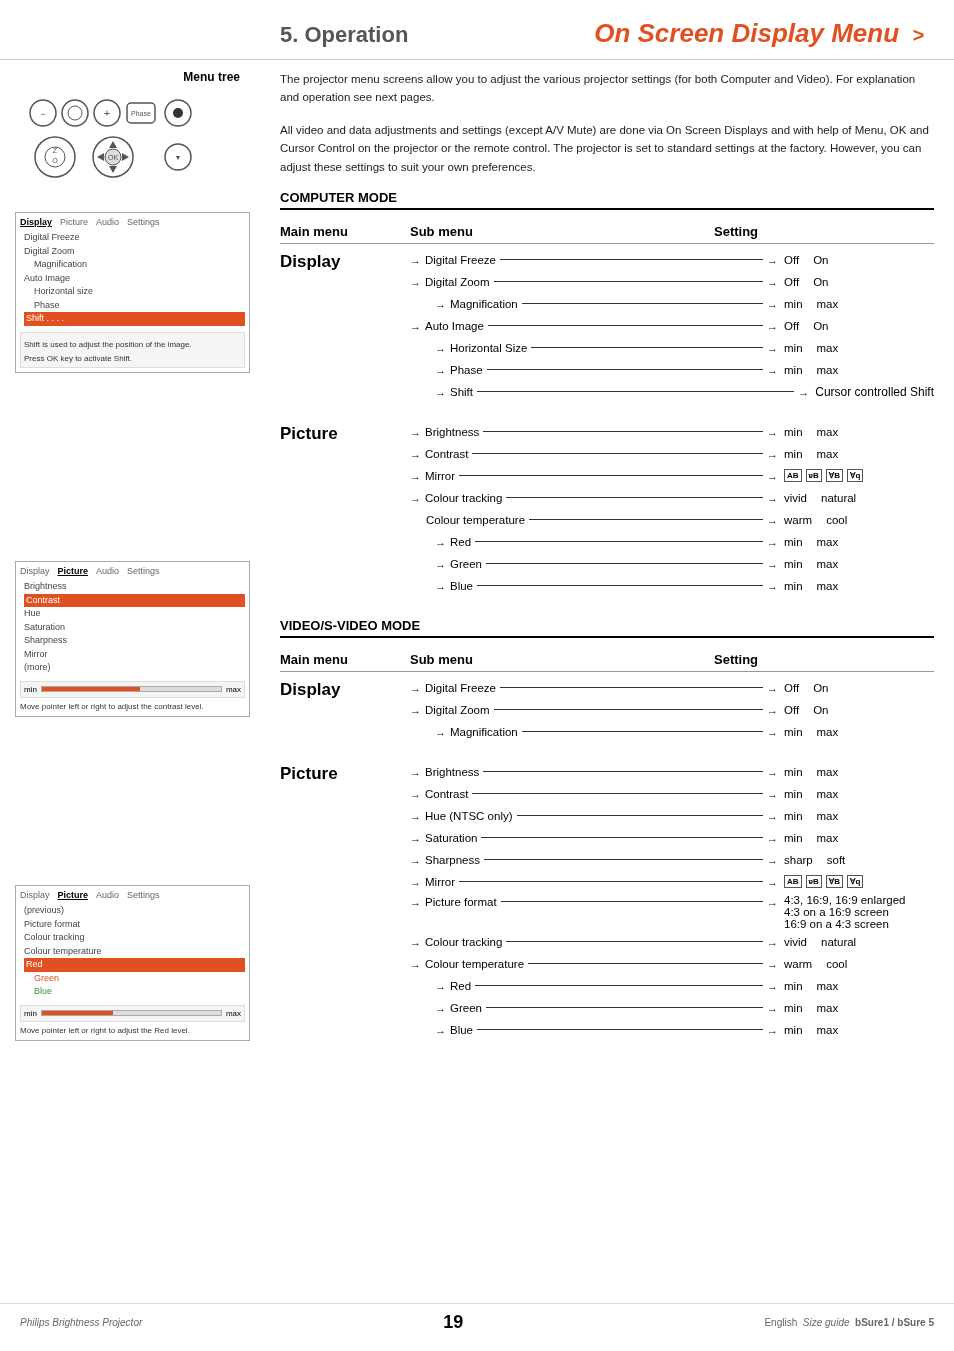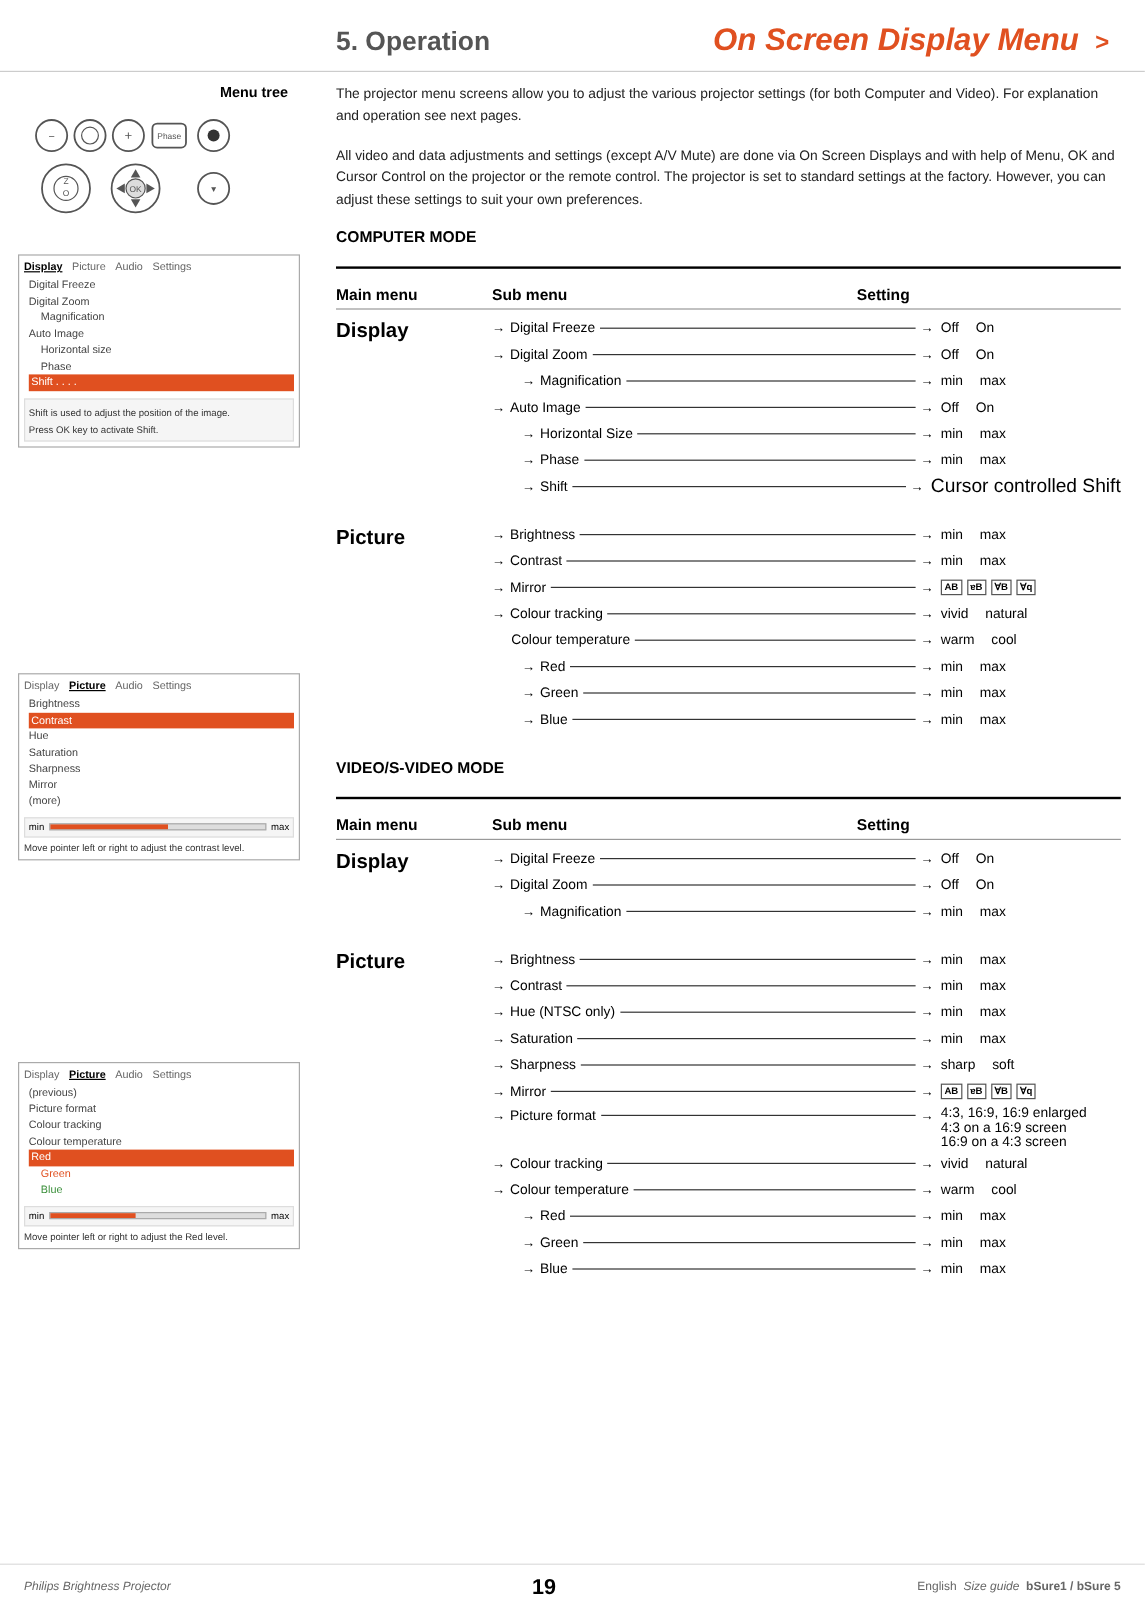--- a/index.html
+++ b/index.html
@@ -159,21 +159,21 @@
       line-height: 1.6;
       margin-bottom: 14px;
       color: #222;
     }
 
     
     .section-header {
       font-weight: bold;
       font-size: 13px;
       border-bottom: 2px solid #000;
-      padding-bottom: 17px;
+      padding-bottom: 3px;
       margin-bottom: 10px;
       margin-top: 8px;
     }
 
     
     .menu-table-header {
       display: flex;
       font-weight: bold;
       font-size: 13px;
       padding: 4px 0;
@@ -481,21 +481,21 @@
               </span>
             </div>
 
             <div class="flow-line" style="margin-left:25px;">
               <span style="font-size:11px; margin-right:4px;">→</span>
               <span style="flex:1; display:flex; align-items:center;">
                 <span>Shift</span>
                 <span style="flex:1; border-top:1px solid #333; margin: 0 4px; display:inline-block;"></span>
               </span>
               <span style="font-size:11px; margin-right:6px;">→</span>
-              <span style="font-size:16px;">Cursor controlled Shift</span>
+              <span style="font-size:12px;">Cursor controlled Shift</span>
             </div>
 
           </div>
         </div>
       </div>
 
       <div class="menu-flow-block" style="margin-top: 16px;">
         <div style="display:flex; align-items:flex-start; margin-bottom:2px;">
           <div style="font-size:17px; font-weight:bold; width:80px; padding-top:2px;">Picture</div>
           <div style="width:50px; min-width:50px;"></div>

